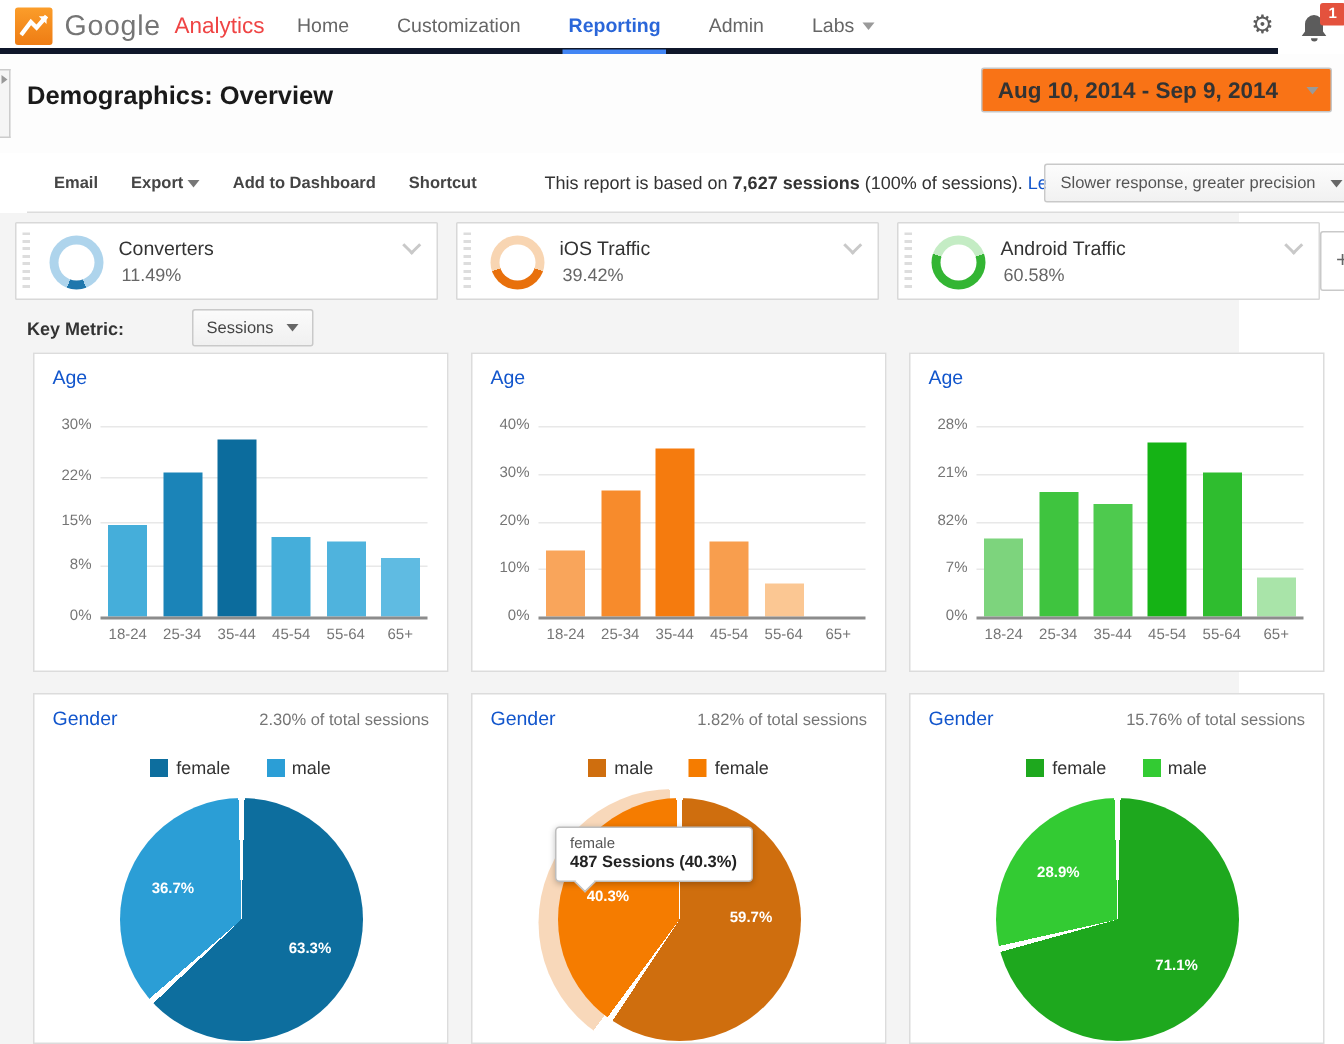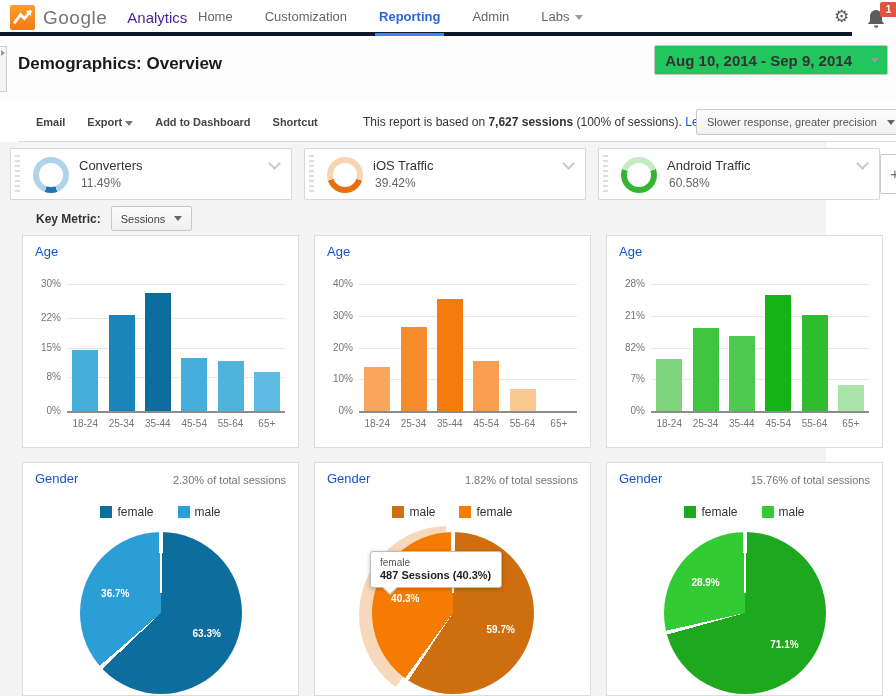--- a/index.html
+++ b/index.html
@@ -7,21 +7,21 @@
     font-family:"Liberation Sans", sans-serif; }
   .app { position:relative; width:896px; height:696px; background:#fff; }
 
   
   .topnav { position:absolute; top:0; left:0; width:852px; height:36px; background:#fff;
     border-bottom:4px solid #0f172a; }
   .logo { position:absolute; left:10px; top:5px; display:flex; align-items:center; gap:8px; }
   .logo-sq { width:25px; height:25px; background:linear-gradient(#fb9d2a,#ee7c14); border-radius:2px;
     display:flex; align-items:center; justify-content:center; }
   .brand { font-size:19px; color:#757575; letter-spacing:.5px; }
-  .brand-suffix { font-size:15px; color:#4c1d95; margin-left:12px; }
+  .brand-suffix { font-size:15px; color:#ef4444; margin-left:1px; }
   .navitems { position:absolute; left:182px; top:0; height:36px; display:flex; }
   .navitem { position:relative; height:36px; line-height:34px; padding:0 16px; font-size:13px;
     color:#666; cursor:pointer; }
   .navitem.active { color:#2a66d9; font-weight:bold; }
   .navitem.active::after { content:""; position:absolute; left:12px; right:12px; bottom:0;
     height:3px; background:#4285f4; }
   .caret { display:inline-block; width:0; height:0; border-left:4px solid transparent;
     border-right:4px solid transparent; border-top:5px solid #9a9a9a; margin-left:5px; vertical-align:middle; }
   .gear { position:absolute; left:834px; top:6px; font-size:17px; color:#5c5c5c; cursor:pointer; }
   .bell { position:absolute; left:864px; top:7px; width:26px; height:24px; cursor:pointer; }
@@ -29,21 +29,21 @@
     color:#fff; font-size:10px; font-weight:bold; text-align:center; line-height:15px;
     border-radius:2px; padding:0 2px; }
 
   
   .page-header { position:absolute; top:36px; left:0; width:896px; height:66px; background:#fdfdfd; }
   .side-tab { position:absolute; left:0; top:10px; width:7px; height:46px; background:#f5f5f5;
     border:1px solid #ccc; border-left:none; }
   .side-tab::after { content:""; position:absolute; left:1px; top:3px; width:0; height:0;
     border-top:3px solid transparent; border-bottom:3px solid transparent; border-left:4px solid #999; }
   .page-title { position:absolute; left:18px; top:18px; font-size:17px; font-weight:bold; color:#1a1a1a; }
-  .date-box { position:absolute; right:8px; top:9px; height:30px; background:#22c55e;
+  .date-box { position:absolute; right:8px; top:9px; height:30px; background:#f97316;
     border:1px solid #c6c6c6; border-radius:2px; display:flex; align-items:center;
     padding:0 8px 0 10px; cursor:pointer; }
   .date-text { font-size:15px; font-weight:bold; color:#333; margin-right:14px; }
 
   
   .toolbar { position:absolute; top:102px; left:18px; width:896px; height:40px; background:#fff;
     border-bottom:1px solid #dcdcdc; }
   .actions { position:absolute; left:18px; top:0; height:40px; display:flex; align-items:center; gap:22px; }
   .action { font-size:11px; font-weight:bold; color:#454545; cursor:pointer; white-space:nowrap; }
   .action .caret { border-top-color:#777; margin-left:3px; }
@@ -68,21 +68,21 @@
     background:#fff; border-radius:50%; }
   .seg-name { position:absolute; left:68px; top:9px; font-size:13px; color:#333; }
   .seg-pct { position:absolute; left:70px; top:27px; font-size:12px; color:#666; }
   .seg-chev { position:absolute; right:12px; top:10px; width:9px; height:9px;
     border-right:2px solid #c9c9c9; border-bottom:2px solid #c9c9c9; transform:rotate(45deg); cursor:pointer; }
   .add-seg { position:absolute; left:880px; top:12px; width:30px; height:40px; background:#fff;
     border:1px solid #c9c9c9; border-radius:2px; font-size:15px; color:#666; text-align:center;
     line-height:38px; cursor:pointer; }
 
   
-  .key-metric { position:absolute; left:36px; top:64px; display:flex; align-items:center; }
+  .key-metric { position:absolute; left:18px; top:64px; display:flex; align-items:center;gap:35px; }
   .km-label { font-size:12px; font-weight:bold; color:#333; margin-right:10px; }
   .km-btn { height:25px; border:1px solid #c9c9c9; border-radius:2px;
     background:linear-gradient(#fbfbfb,#f0f0f0); display:flex; align-items:center;
     padding:0 9px; font-size:11px; color:#444; cursor:pointer; }
   .km-btn .caret { border-top-color:#666; margin-left:9px; }
 
   
   .panel { position:absolute; width:277px; background:#fff; border:1px solid #dcdcdc; }
   .row1 { top:93px; height:213px;padding-left:32px; }
   .row2 { top:320px; height:234px; }
@@ -315,21 +315,21 @@
             <span class="lg-label">male</span>
           </div>
           <div class="lg-item">
             <div class="lg-swatch" style="background: rgb(245, 124, 0);"></div>
             <span class="lg-label">female</span>
           </div>
         </div>
       <div class="pie-wrap">
           <div class="halo" style="left: 44px; top: 63px; background: conic-gradient(transparent 0%, transparent 60%, rgb(248, 216, 186) 60%, rgb(248, 216, 186) 99.7%, transparent 99.7%, transparent 100%);"></div>
           <div class="pie" style="left: 57px; top: 69px; background: conic-gradient(rgb(255, 255, 255) 0%, rgb(255, 255, 255) 0.4%, rgb(207, 110, 14) 0.4%, rgb(207, 110, 14) 59.3%, rgb(255, 255, 255) 59.3%, rgb(255, 255, 255) 60.1%, rgb(245, 124, 0) 60.1%, rgb(245, 124, 0) 99.6%, rgb(255, 255, 255) 99.6%, rgb(255, 255, 255) 100%);"></div>
-          <span class="pie-pct" style="left: 185.696px; top: 166px;">59.7%</span>
+          <span class="pie-pct" style="left: 185.696px; top: 149px;">59.7%</span>
           <span class="pie-pct" style="left: 90.3037px; top: 134.998px;">40.3%</span>
         </div>
       <div class="tooltip">
         <div class="tt-line1">female</div>
         <div class="tt-line2">487 Sessions (40.3%)</div>
         <i class="tt-arrow"></i>
       </div>
     </div>
     <div class="panel row2 c3">
       <div class="panel-title">Gender</div>

